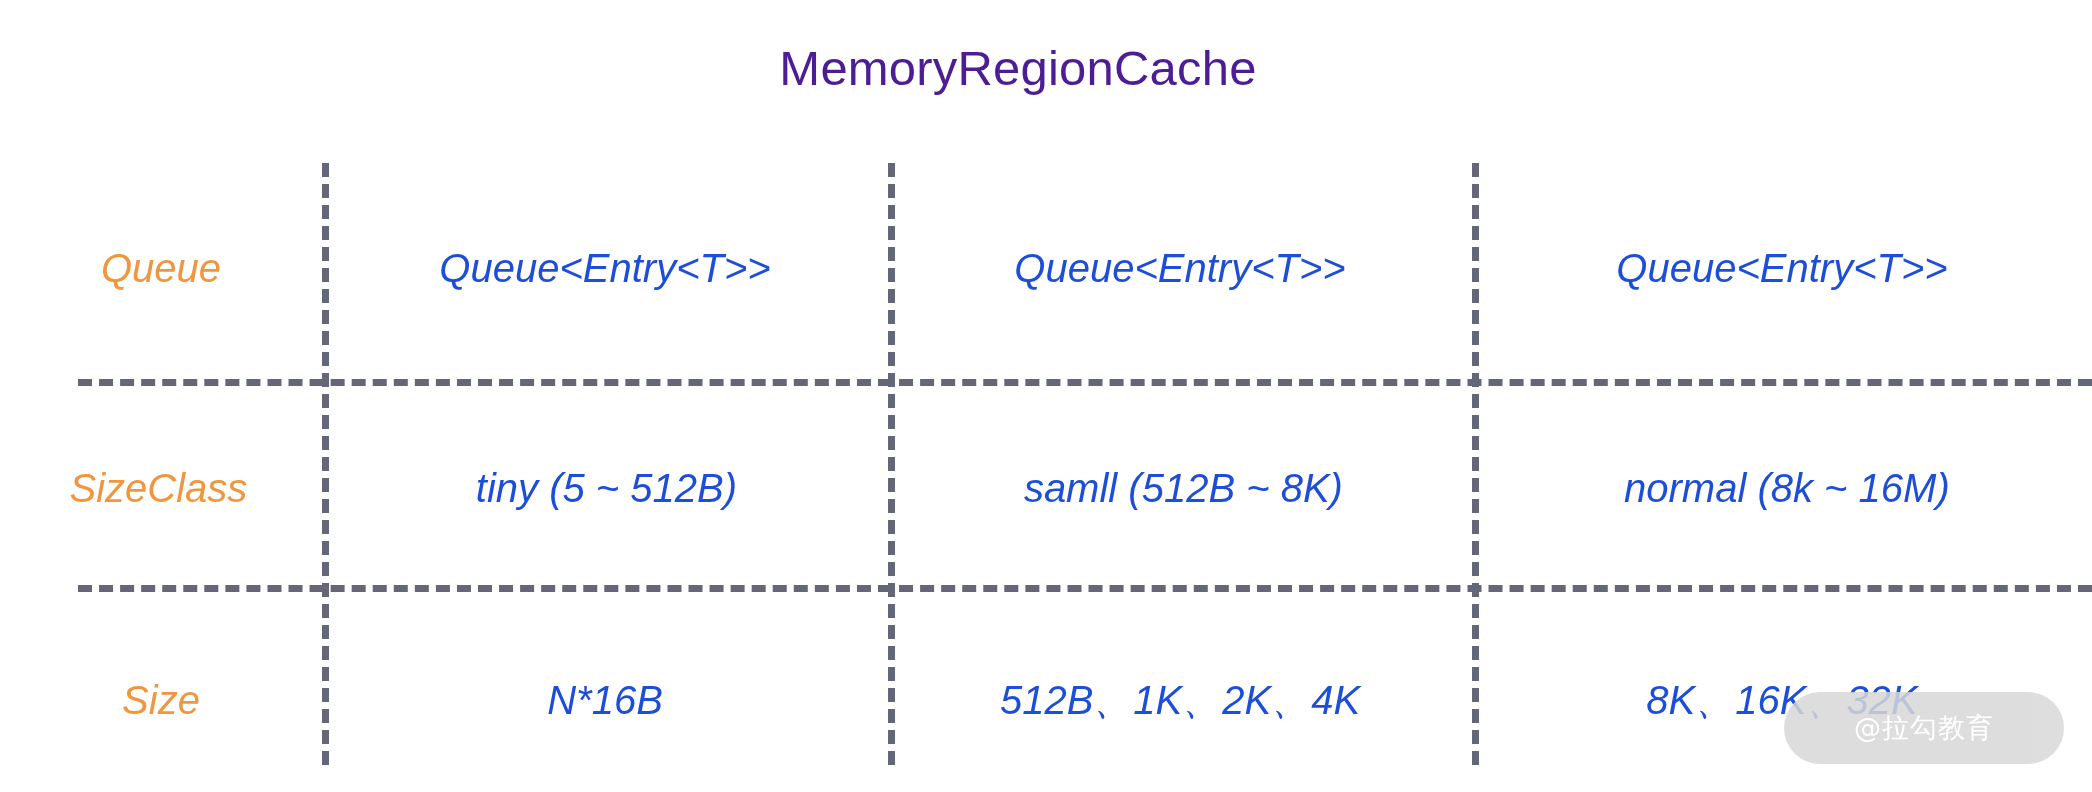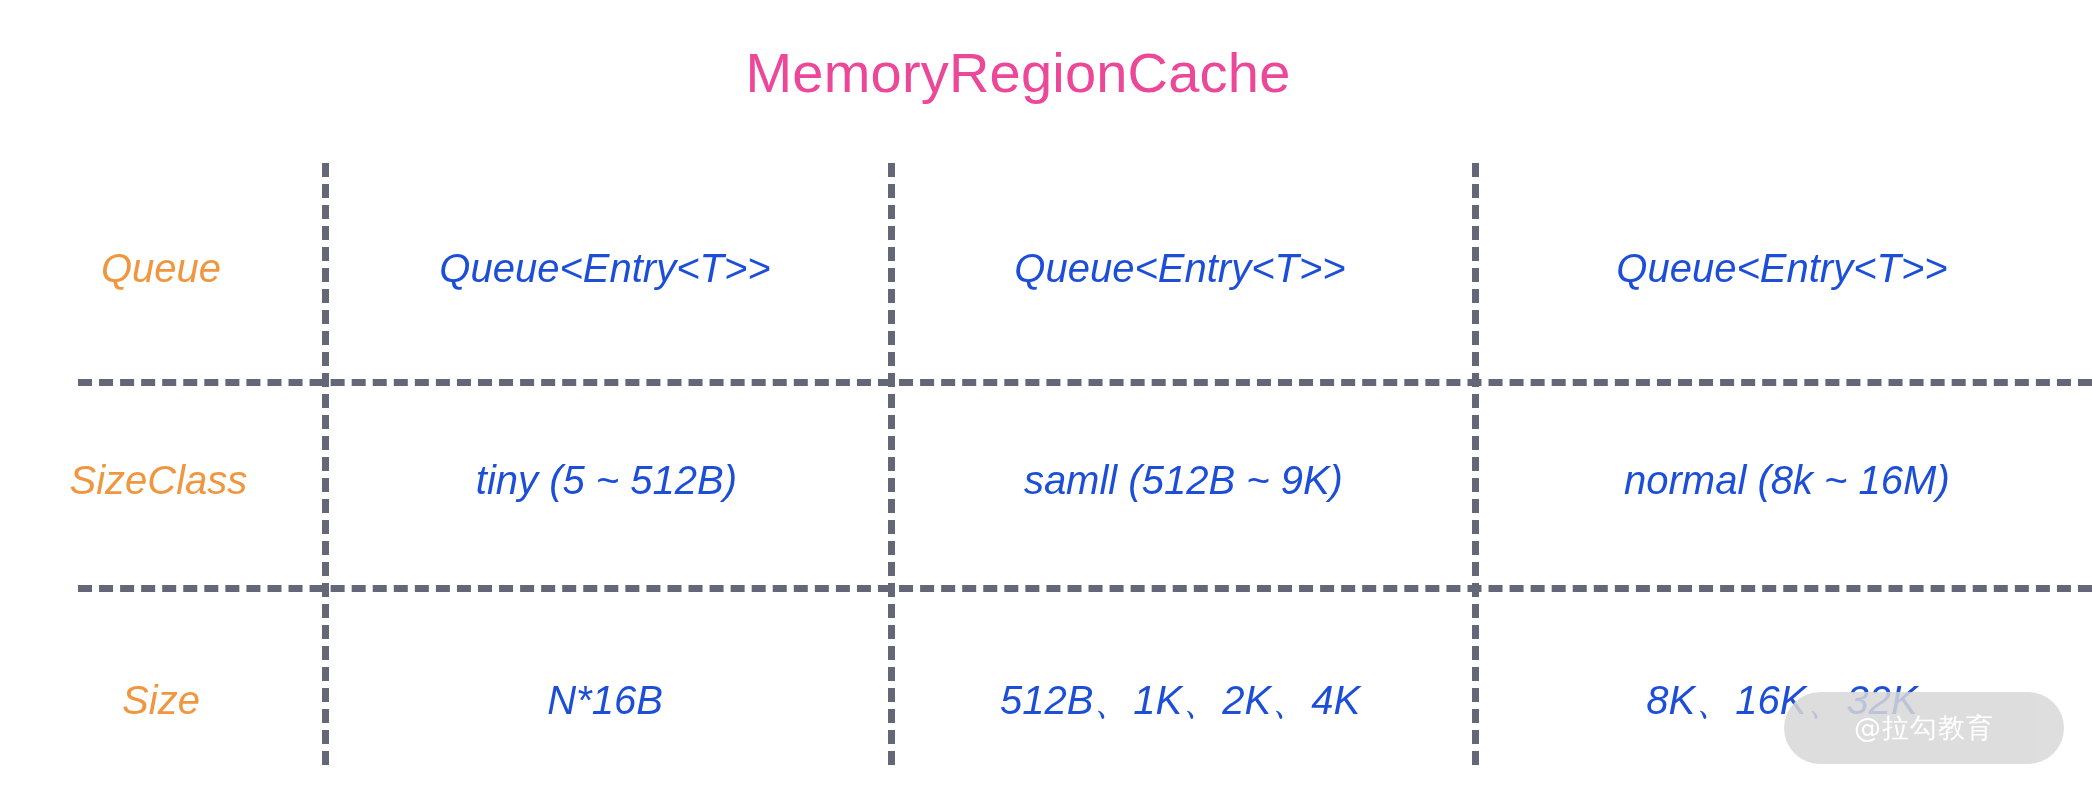--- a/index.html
+++ b/index.html
@@ -20,23 +20,23 @@
     overflow: hidden;
   }
 
   
   .diagram-title {
     position: absolute;
     left: 0;
     top: 40px;
     width: 2036px;
     text-align: center;
-    font-size: 56px;
+    font-size: 49px;
     font-weight: 400;
-    color: #ec4899;
+    color: #4c1d95;
     letter-spacing: 0.2px;
     white-space: nowrap;
   }
 
   
   .vrule {
     position: absolute;
     top: 163px;
     width: 0;
     height: 602px;
@@ -67,21 +67,21 @@
   }
   .row {
     position: absolute;
     left: 0;
     width: 2092px;
     height: 200px;
     display: flex;
     align-items: center;
   }
   .row.r1 { top: 8px; }
-  .row.r2 { top: 220px; gap: 11px; }
+  .row.r2 { top: 228px; gap: 11px; }
   .row.r3 { top: 440px; }
 
   .cell {
     display: flex;
     align-items: center;
     justify-content: center;
     height: 100%;
     box-sizing: border-box;
     white-space: nowrap;
   }
@@ -142,21 +142,21 @@
     <div class="row r1">
       <div class="cell label">Queue</div>
       <div class="cell value c1">Queue&lt;Entry&lt;T&gt;&gt;</div>
       <div class="cell value c2">Queue&lt;Entry&lt;T&gt;&gt;</div>
       <div class="cell value c3">Queue&lt;Entry&lt;T&gt;&gt;</div>
     </div>
 
     <div class="row r2">
       <div class="cell label">SizeClass</div>
       <div class="cell value c1">tiny (5 ~ 512B)</div>
-      <div class="cell value c2">samll (512B ~ 9K)</div>
+      <div class="cell value c2">samll (512B ~ 8K)</div>
       <div class="cell value c3">normal (8k ~ 16M)</div>
     </div>
 
     <div class="row r3">
       <div class="cell label">Size</div>
       <div class="cell value c1">N*16B</div>
       <div class="cell value c2">512B、1K、2K、4K</div>
       <div class="cell value c3">8K、16K、32K</div>
     </div>
 

